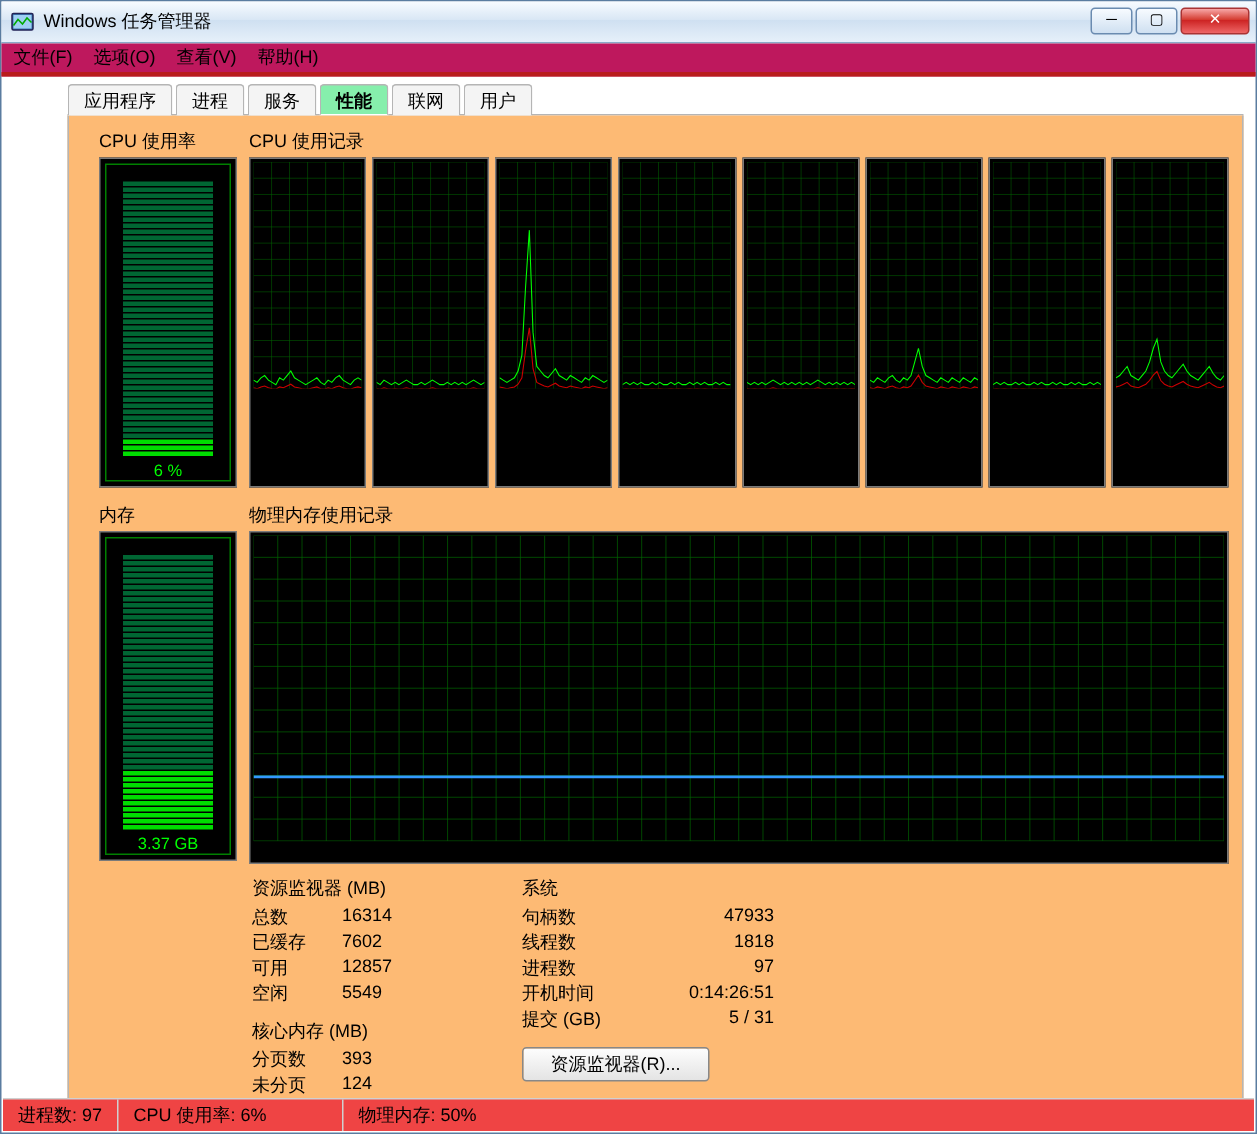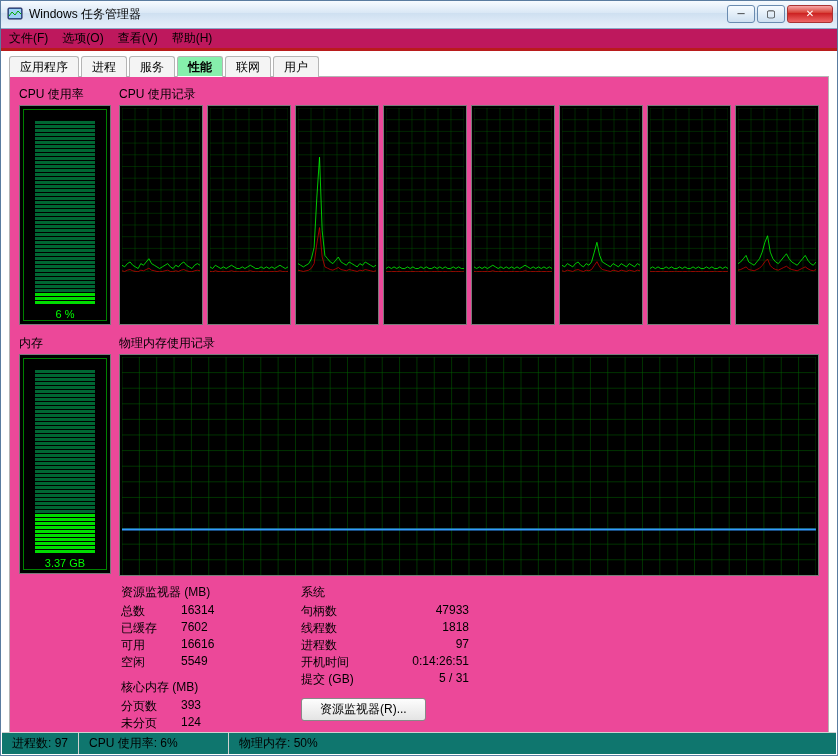--- a/index.html
+++ b/index.html
@@ -1,31 +1,31 @@
 <!DOCTYPE html>
 <html><head>
 <meta charset="utf-8">
 <style>
 * { box-sizing: border-box; margin: 0; padding: 0; font-family: "Microsoft YaHei", "SimSun", Tahoma, sans-serif; font-size: 12px; }
 body { background: #fff; }
 .window { width: 838px; height: 756px; background: #fff; border: 1px solid #5a7ca0; position: relative; }
 .titlebar { height: 28px; background: linear-gradient(#f7fbff, #d9e7f5 45%, #cfe0f1 46%, #e6f0fa); display: flex; align-items: center; justify-content: space-between; padding: 0 0 0 6px; border-bottom: 1px solid #8aa9c8; }
-.titlebar .title { display:flex; align-items:flex-start; gap:6px; color:#000; }
+.titlebar .title { display:flex; align-items:flex-end; gap:6px; color:#000; }
 .app-icon { width:16px; height:16px; display:inline-block; }
 .win-btns { display:flex; height:20px; margin-right:4px; }
 .win-btn { width:28px; height:18px; margin-left:2px; border:1px solid #6a8bb0; background: linear-gradient(#f7fbff,#cfe0f1); border-radius:3px; display:flex; align-items:center; justify-content:center; cursor:default; }
 .win-btn.close { width:46px; background: linear-gradient(#f7a7a7,#d43a2f 45%,#c22 46%,#e66); border-color:#a33; color:#fff; }
 .win-glyph { font-size:10px; line-height:1; }
 .menubar { height:22px; display:flex; align-items:center; gap:14px; padding:0 8px; background:#be185d; border-bottom:3px solid #b91c1c; }
 .menubar span { cursor:default; }
-.content { padding:4px 8px 0 8px; }
+.content { padding:4px 8px 0 8px;margin-left:36px; }
 .tabs { display:flex; border-bottom:1px solid #b5b5b5; height:22px; }
 .tab { padding:2px 10px; border:1px solid #b5b5b5; border-bottom:none; background:#f4f4f4; margin-right:2px; border-top-left-radius:3px; border-top-right-radius:3px; position:relative; top:1px; cursor:default; }
 .tab.active { background:#86efac; border-bottom:1px solid #fff; font-weight:bold; }
-.pane { border:1px solid #b5b5b5; border-top:none; background:#ec4899; padding:9px 9px 6px 9px; height:664px; }
+.pane { border:1px solid #b5b5b5; border-top:none; background:#fdba74; padding:9px 9px 6px 20px; height:664px; }
 .cols { display:flex; gap:8px; }
 .left-col { width:92px; display:flex; flex-direction:column; }
 .right-col { flex:1; display:flex; flex-direction:column; }
 .sect-label { font-size:12px; margin-bottom:2px; }
 .meter-box { border:1px solid #7a7a7a; background:#000; padding:3px; margin-bottom:10px; }
 .meter-inner { border:1px solid #008000; height:212px; position:relative; display:flex; flex-direction:column; justify-content:flex-end; align-items:center; background:#000; }
 .meter-bars { width:60px; display:flex; flex-direction:column-reverse; gap:1px; }
 .meter-bar { height:3px; background:#0d0; }
 .meter-bar.off { background:#063; }
 .meter-value { color:#0f0; font-size:11px; margin-top:4px; }
@@ -37,21 +37,21 @@
 .grid-svg { position:absolute; inset:0; }
 .stats { display:flex; gap:40px; margin-top:8px; padding-left:2px; }
 .stats-col { }
 .stats-col h4 { font-weight:normal; font-size:12px; margin-bottom:2px; }
 .kv { display:flex; }
 .kv .k { width:60px; }
 .kv .v { width:80px; text-align:left; }
 .sys-col .kv .k { width:72px; }
 .sys-col .kv .v { width:96px; text-align:right; }
 .res-btn { margin-top:10px; padding:2px 18px; border:1px solid #888; background:linear-gradient(#fdfdfd,#e4e4e4); border-radius:3px; cursor:default; }
-.statusbar { position:absolute; left:1px; right:1px; bottom:1px; height:22px; border-top:1px solid #d0d0d0; display:flex; align-items:center; background:#0f766e; }
+.statusbar { position:absolute; left:1px; right:1px; bottom:1px; height:22px; border-top:1px solid #d0d0d0; display:flex; align-items:center; background:#ef4444; }
 .status-seg { padding:0 10px; border-right:1px solid #d0d0d0; height:100%; display:flex; align-items:center; }
 </style>
 </head>
 <body>
 
 <div class="window">
   <div class="titlebar">
     <div class="title">
       <span class="app-icon">
         <svg viewBox="0 0 16 16">
@@ -298,21 +298,21 @@
               <div class="kv">
                   <span class="k">总数</span>
                   <span class="v">16314</span>
                 </div>
               <div class="kv">
                   <span class="k">已缓存</span>
                   <span class="v">7602</span>
                 </div>
               <div class="kv">
                   <span class="k">可用</span>
-                  <span class="v">16616</span>
+                  <span class="v">12857</span>
                 </div>
               <div class="kv">
                   <span class="k">空闲</span>
                   <span class="v">5549</span>
                 </div>
               <h4 style="margin-top:8px">核心内存 (MB)</h4>
               <div class="kv">
                   <span class="k">分页数</span>
                   <span class="v">393</span>
                 </div>

